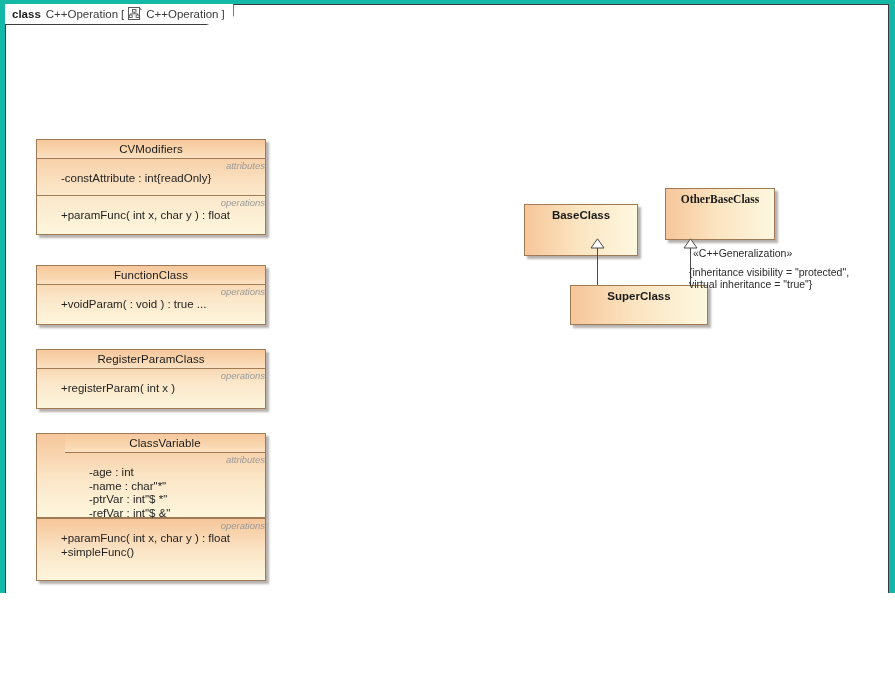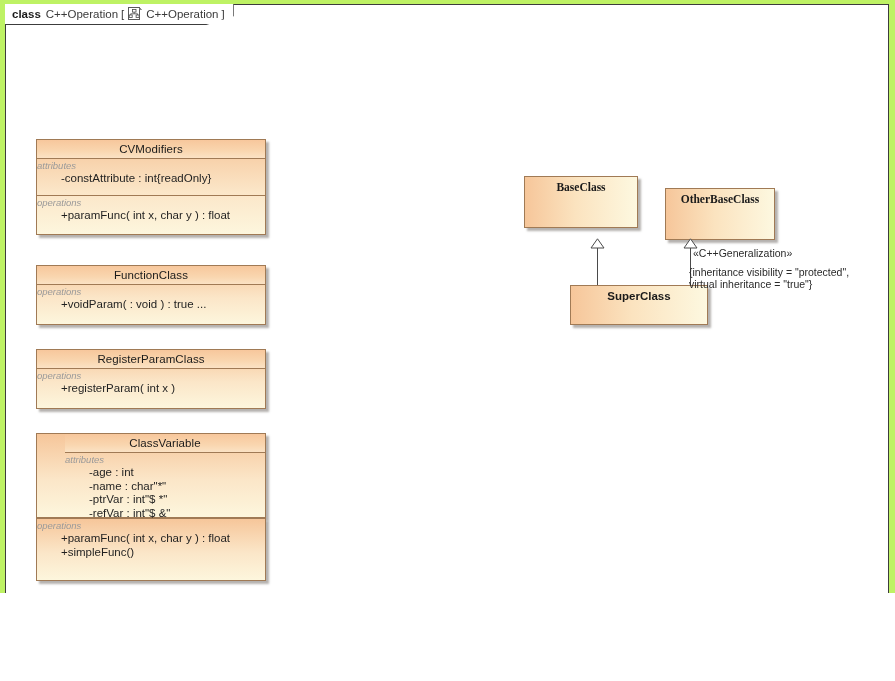--- a/index.html
+++ b/index.html
@@ -7,21 +7,21 @@
     padding: 0;
     background: #ffffff;
   }
   body {
     font-family: "Liberation Sans", sans-serif;
   }
   #canvas {
     position: relative;
     width: 895px;
     height: 593px;
-    background: #bef264;
+    background: #14b8a6;
     overflow: hidden;
   }
   
   .frame {
     position: absolute;
     left: 5px;
     top: 4px;
     width: 884px;
     height: 672px;
     border: 1px solid #3c3c3c;
@@ -94,21 +94,21 @@
   .compartment {
     position: relative;
     padding: 1px 0 2px 0;
     border-bottom: 1px solid #a07a55;
   }
   .compartment.last { border-bottom: none; }
   .compartment-label {
     font-size: 9.5px;
     font-style: italic;
     color: #9a9a9a;
-    text-align: left;
+    text-align: right;
     line-height: 12px;
   }
   .member {
     font-size: 11.5px;
     color: #1f1f1f;
     line-height: 13.5px;
     padding-left: 3px;
     white-space: nowrap;
     margin-left: 21px;
   }
@@ -211,21 +211,21 @@
   </div>
 
   <div class="uml-class" style="left:36px; top:518px; width:230px; height:63px;">
     <div class="compartment last">
       <div class="compartment-label">operations</div>
       <div class="member">+paramFunc( int x, char y ) : float</div>
       <div class="member">+simpleFunc()</div>
     </div>
   </div>
 
-  <div class="uml-class plain" style="left:524px; top:176px; width:114px; height:52px;font-family:Liberation Serif, serif;">
+  <div class="uml-class plain" style="left:524px; top:204px; width:114px; height:52px;">
     <div class="plainbox-title">BaseClass</div>
   </div>
 
   <div class="uml-class plain" style="left:665px; top:188px; width:110px; height:52px;font-family:Liberation Serif, serif;">
     <div class="plainbox-title">OtherBaseClass</div>
   </div>
 
   <div class="uml-class plain" style="left:570px; top:285px; width:138px; height:40px;">
     <div class="plainbox-title">SuperClass</div>
   </div>

